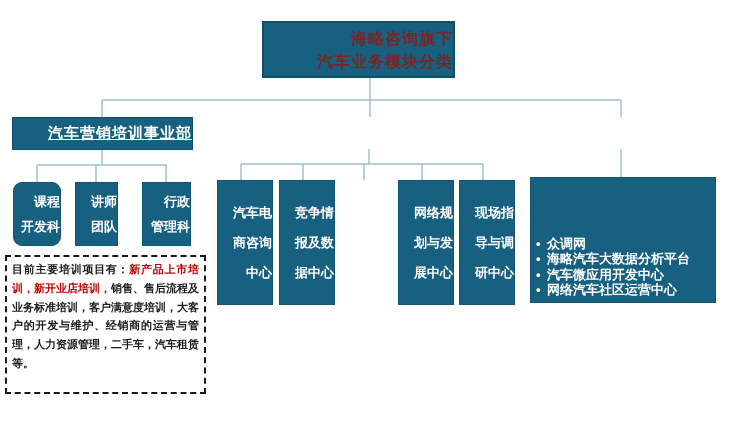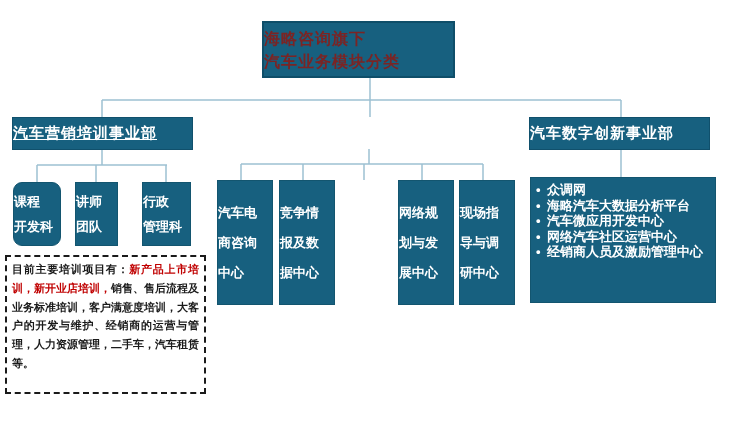--- a/index.html
+++ b/index.html
@@ -1,39 +1,39 @@
 <!DOCTYPE html>
 <html><head>
 <meta charset="utf-8">
 <style>
   html,body{margin:0;padding:0;background:#ffffff;}
   body{font-family:"Liberation Sans","DejaVu Sans",sans-serif;}
   .stage{position:relative;width:739px;height:424px;background:#ffffff;overflow:hidden;}
   svg.connectors{position:absolute;left:0;top:0;z-index:0;}
   .box{position:absolute;box-sizing:border-box;background:#17607F;color:#ffffff;
-       display:flex;flex-direction:column;align-items:flex-start;justify-content:center;
+       display:flex;flex-direction:column;align-items:flex-end;justify-content:center;
        text-align:center;font-weight:bold;z-index:1;}
   .root-box{left:262px;top:21px;width:193px;height:57px;border:2px solid #0F4E69;
             color:#7B2424;font-size:16px;line-height:23px;letter-spacing:1px;}
   .branch{height:33px;top:117px;font-size:15px;letter-spacing:1px;border:1px solid #10506C;}
   .branch-1{left:12px;width:181px;text-decoration:underline;}
   .branch-2{left:253px;width:232px;}
   .branch-3{left:529px;width:181px;}
   .subbox{top:182px;height:64px;font-size:13px;line-height:25px;border:1px solid #13556F;}
   .sub-1{left:13px;width:48px;border-radius:9px;}
   .sub-2{left:75px;width:43px;}
   .sub-3{left:142px;width:49px;}
   .midbox{top:180px;height:125px;width:56px;font-size:13px;line-height:30px;border:1px solid #13556F;}
   .mid-1{left:217px;}
   .mid-2{left:279px;}
   .mid-3{left:340px;width:47px;}
   .mid-4{left:398px;}
   .mid-5{left:459px;}
   .digital-box{left:530px;top:177px;width:186px;height:126px;align-items:flex-start;
-               justify-content:flex-start;text-align:left;padding:4px 5px;font-size:13px;
+               justify-content:flex-end;text-align:left;padding:4px 5px;font-size:13px;
                line-height:15.6px;border:1px solid #13556F;}
   .digital-box .row{white-space:nowrap;}
   .digital-box .bullet{display:inline-block;width:11px;}
   .note{position:absolute;left:5px;top:255px;width:201px;height:139px;box-sizing:border-box;
         border:2px dashed #1a1a1a;padding:3px 5px;font-weight:bold;font-size:11px;
         line-height:18.8px;color:#1a1a1a;text-align:justify;z-index:1;}
   .note .hl{color:#C00000;}
 </style>
 </head>
 <body>
@@ -66,23 +66,20 @@
     </g>
   </svg>
 
   <div class="box root-box">
     <span>海略咨询旗下</span>
     <span>汽车业务模块分类</span>
   </div>
 
   <div class="box branch branch-1">
     <span>汽车营销培训事业部</span>
-  </div>
-  <div class="box branch branch-3">
-    <span>汽车数字创新事业部</span>
   </div>
 
   <div class="box subbox sub-1">
     <span>课程</span>
     <span>开发科</span>
   </div>
   <div class="box subbox sub-2">
     <span>讲师</span>
     <span>团队</span>
   </div>
@@ -118,22 +115,19 @@
     </div>
     <div class="row">
       <span class="bullet">•</span><span>海略汽车大数据分析平台</span>
     </div>
     <div class="row">
       <span class="bullet">•</span><span>汽车微应用开发中心</span>
     </div>
     <div class="row">
       <span class="bullet">•</span><span>网络汽车社区运营中心</span>
     </div>
-    <div class="row">
-      <span class="bullet">•</span><span>经销商人员及激励管理中心</span>
-    </div>
   </div>
 
   <div class="note">
     <span>目前主要培训项目有：</span><span class="hl">新产品上市培训，新开业店培训，</span><span>销售、售后流程及业务标准培训，客户满意度培训，大客户的开发与维护、经销商的运营与管理，人力资源管理，二手车，汽车租赁等。</span>
   </div>
 
 </div>
 
 </body></html>

